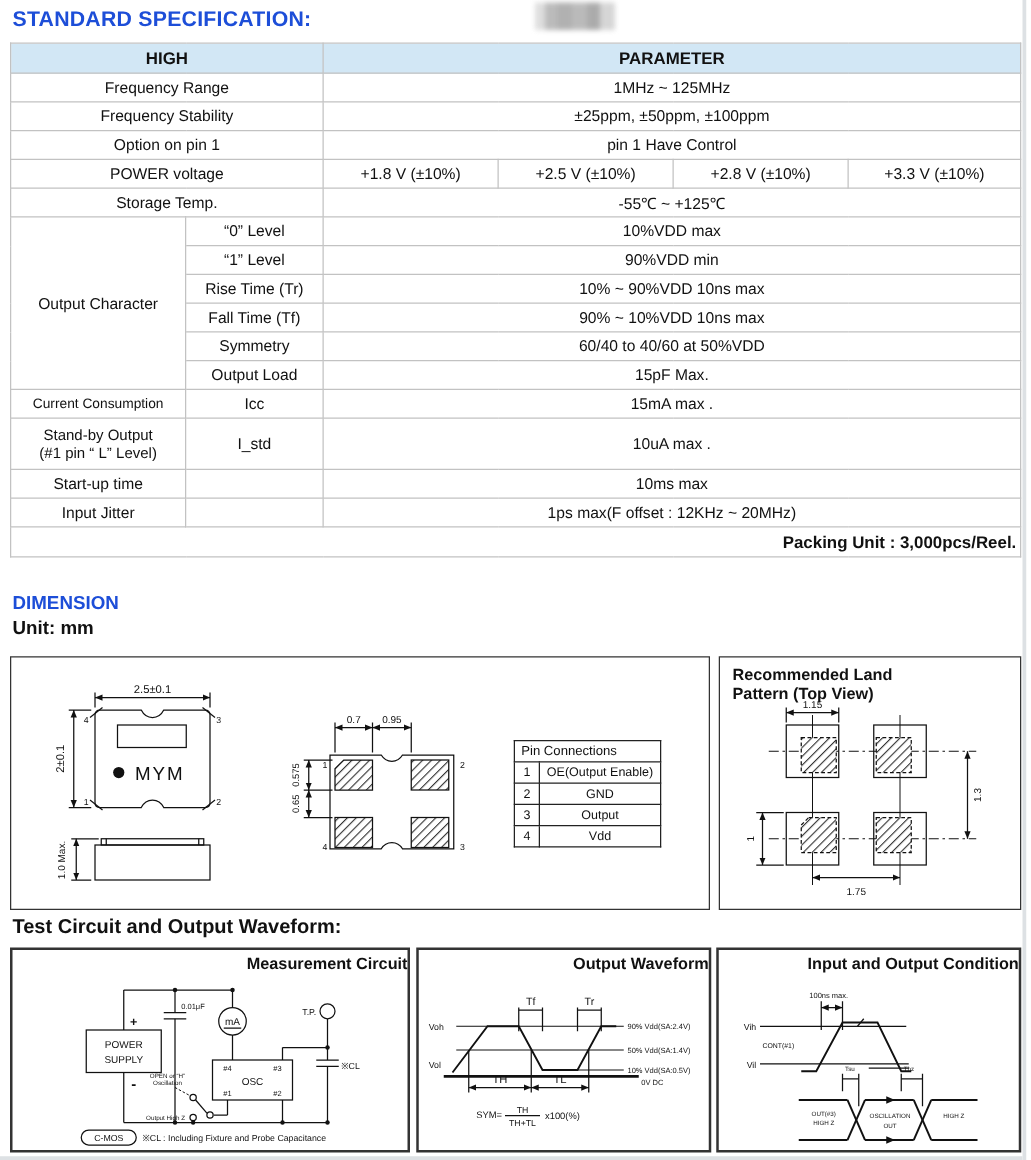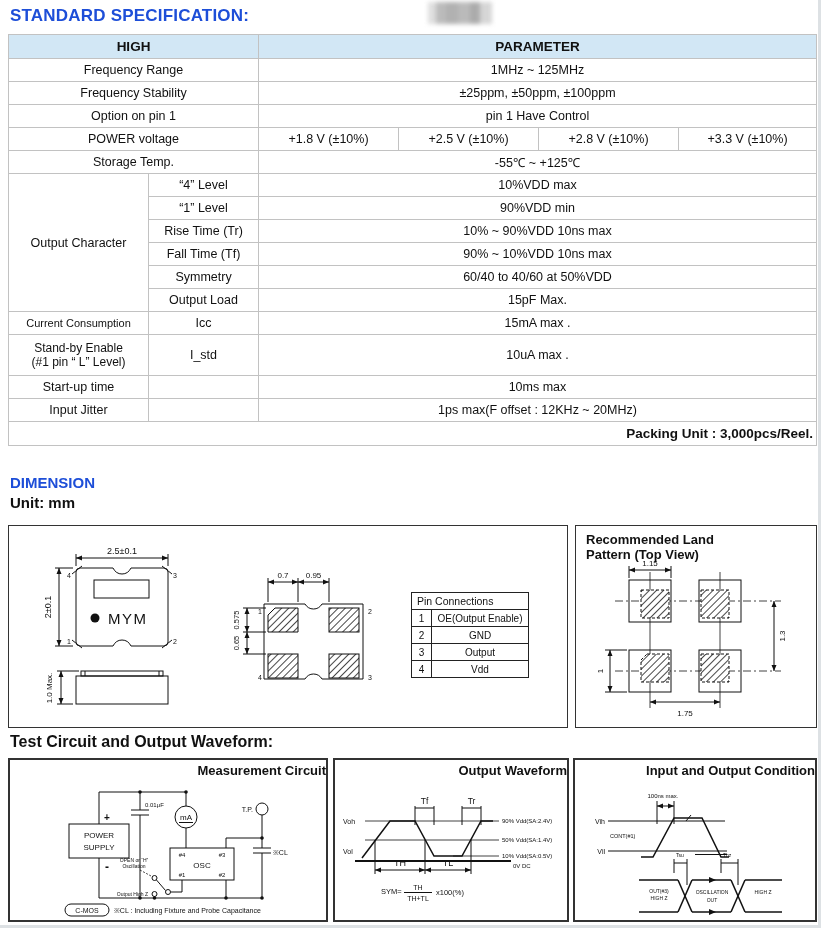--- a/index.html
+++ b/index.html
@@ -97,21 +97,21 @@
       <td>+2.5 V (±10%)</td>
       <td>+2.8 V (±10%)</td>
       <td>+3.3 V (±10%)</td>
     </tr>
     <tr>
       <td colspan="2">Storage Temp.</td>
       <td colspan="4">-55℃ ~ +125℃</td>
     </tr>
     <tr>
       <td rowspan="6">Output Character</td>
-      <td>“4” Level</td>
+      <td>“0” Level</td>
       <td colspan="4">10%VDD max</td>
     </tr>
     <tr>
       <td>“1” Level</td>
       <td colspan="4">90%VDD min</td>
     </tr>
     <tr>
       <td>Rise Time (Tr)</td>
       <td colspan="4">10% ~ 90%VDD 10ns max</td>
     </tr>
@@ -127,21 +127,21 @@
       <td>Output Load</td>
       <td colspan="4">15pF Max.</td>
     </tr>
     <tr>
       <td class="narrow">Current Consumption</td>
       <td>Icc</td>
       <td colspan="4">15mA max .</td>
     </tr>
     <tr>
       <td class="tall">
-        <div>Stand-by Enable</div>
+        <div>Stand-by Output</div>
         <div>(#1 pin “ L” Level)</div>
       </td>
       <td>I_std</td>
       <td colspan="4">10uA max .</td>
     </tr>
     <tr>
       <td>Start-up time</td>
       <td></td>
       <td colspan="4">10ms max</td>
     </tr>

